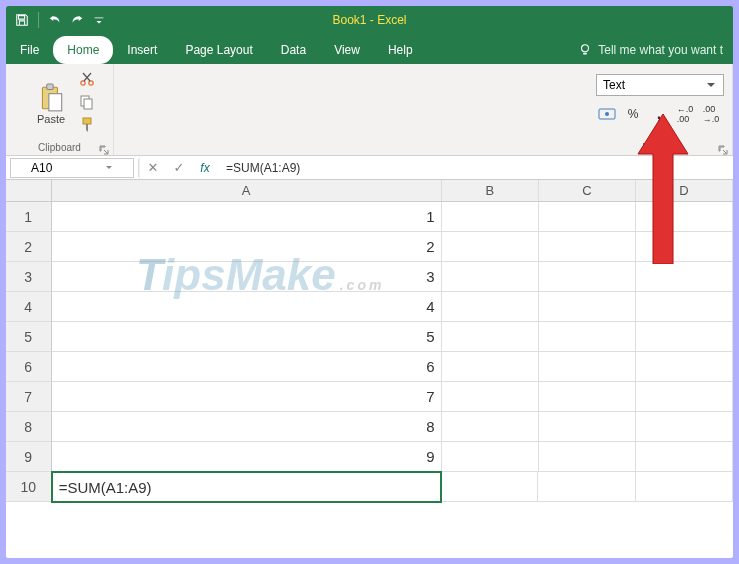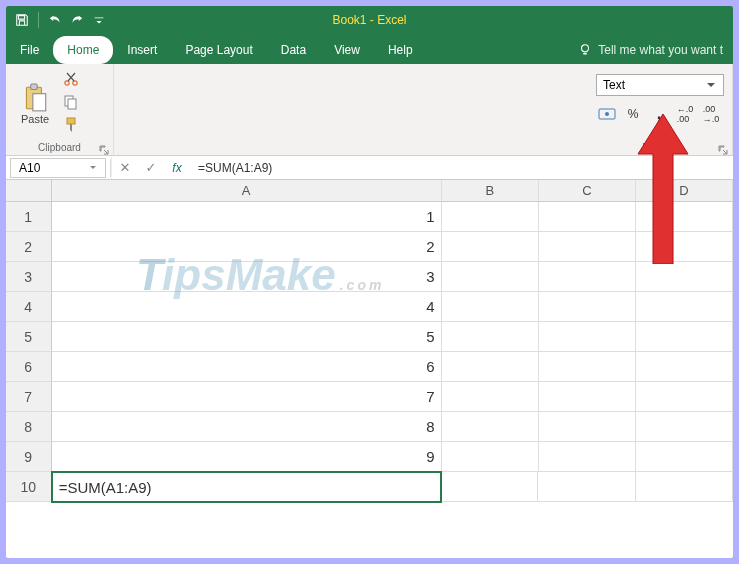--- a/index.html
+++ b/index.html
@@ -18,37 +18,37 @@
 .rtab.active { background: #fff; color: #267b4b; border-radius: 13px; }
 .tellme { display: flex; align-items: center; gap: 6px; margin-left: auto; padding: 7px 10px; color: #e0f0e8; font-size: 12px; }
 .bulb { width: 14px; height: 14px; }
 
 .ribbon { background: #f3f2f1; height: 92px; border-bottom: 1px solid #d0d0d0; display: flex; position: relative; }
 .rgroup { border-right: 1px solid #e0e0e0; padding: 4px 8px; display: flex; flex-direction: column; position: relative; }
 .rgroup-label { position: absolute; bottom: 2px; left: 0; right: 0; text-align: center; font-size: 10px; color: #666; }
 .rgroup-corner { position: absolute; bottom: 4px; right: 4px; width: 10px; height: 10px; }
 .rgroup-corner svg { width: 10px; height: 10px; fill: #888; }
 
-.clipboard-content { display: flex; gap: 4px; height: 68px; }
+.clipboard-content { display: flex; gap: 4px; height: 68px; margin-left: 16px; }
 .paste-btn { display: flex; flex-direction: column; align-items: center; justify-content: center; width: 42px; padding-top: 4px; }
 .paste-icon { width: 28px; height: 30px; }
 .paste-label { font-size: 11px; color: #444; }
 .clip-small { display: flex; flex-direction: column; gap: 2px; justify-content: center; }
 .clip-small-btn { width: 22px; height: 22px; display: flex; align-items: center; justify-content: center; }
 
 .spacer { flex: 1; }
 
 .number-group { width: 145px; }
 .number-format-dd { background: #fff; border: 1px solid #aaa; height: 22px; width: 128px; margin: 6px 0 0 0; display: flex; align-items: center; padding: 0 6px; font-size: 12px; justify-content: space-between; }
 .number-format-dd svg { width: 12px; height: 12px; fill: #555; }
 .number-btns { display: flex; gap: 4px; margin-top: 8px; align-items: center; }
 .nbtn { width: 22px; height: 20px; display: flex; align-items: center; justify-content: center; font-size: 12px; color: #333; }
 
 .formula-bar { background: #fff; height: 24px; border-bottom: 1px solid #ccc; display: flex; align-items: center; font-size: 12px; }
-.name-box { width: 96px; border: 1px solid #ccc; margin: 2px 4px; height: 20px; display: flex; align-items: center; padding: 0 8px; justify-content: space-between; }
+.name-box { width: 124px; border: 1px solid #ccc; margin: 2px 4px; height: 20px; display: flex; align-items: center; padding: 0 20px; justify-content: space-between; }
 .name-box svg { width: 8px; height: 8px; fill: #888; }
 .fb-btns { display: flex; border-left: 1px solid #eee; }
 .fb-btn { width: 26px; height: 22px; display: flex; align-items: center; justify-content: center; color: #888; font-size: 13px; }
 .fb-btn.fx { font-style: italic; color: #0f766e; font-size: 12px; }
 .fb-input { flex: 1; padding: 0 8px; color: #333; }
 
 .grid-area { position: relative; height: 380px; overflow: hidden; }
 .col-headers { display: flex; height: 22px; background: #f0f0f0; border-bottom: 1px solid #ccc; }
 .corner { width: 46px; border-right: 1px solid #ccc; background: #f0f0f0; }
 .col-h { border-right: 1px solid #ddd; display: flex; align-items: center; justify-content: center; font-size: 13px; color: #555; background: #f0f0f0; }

